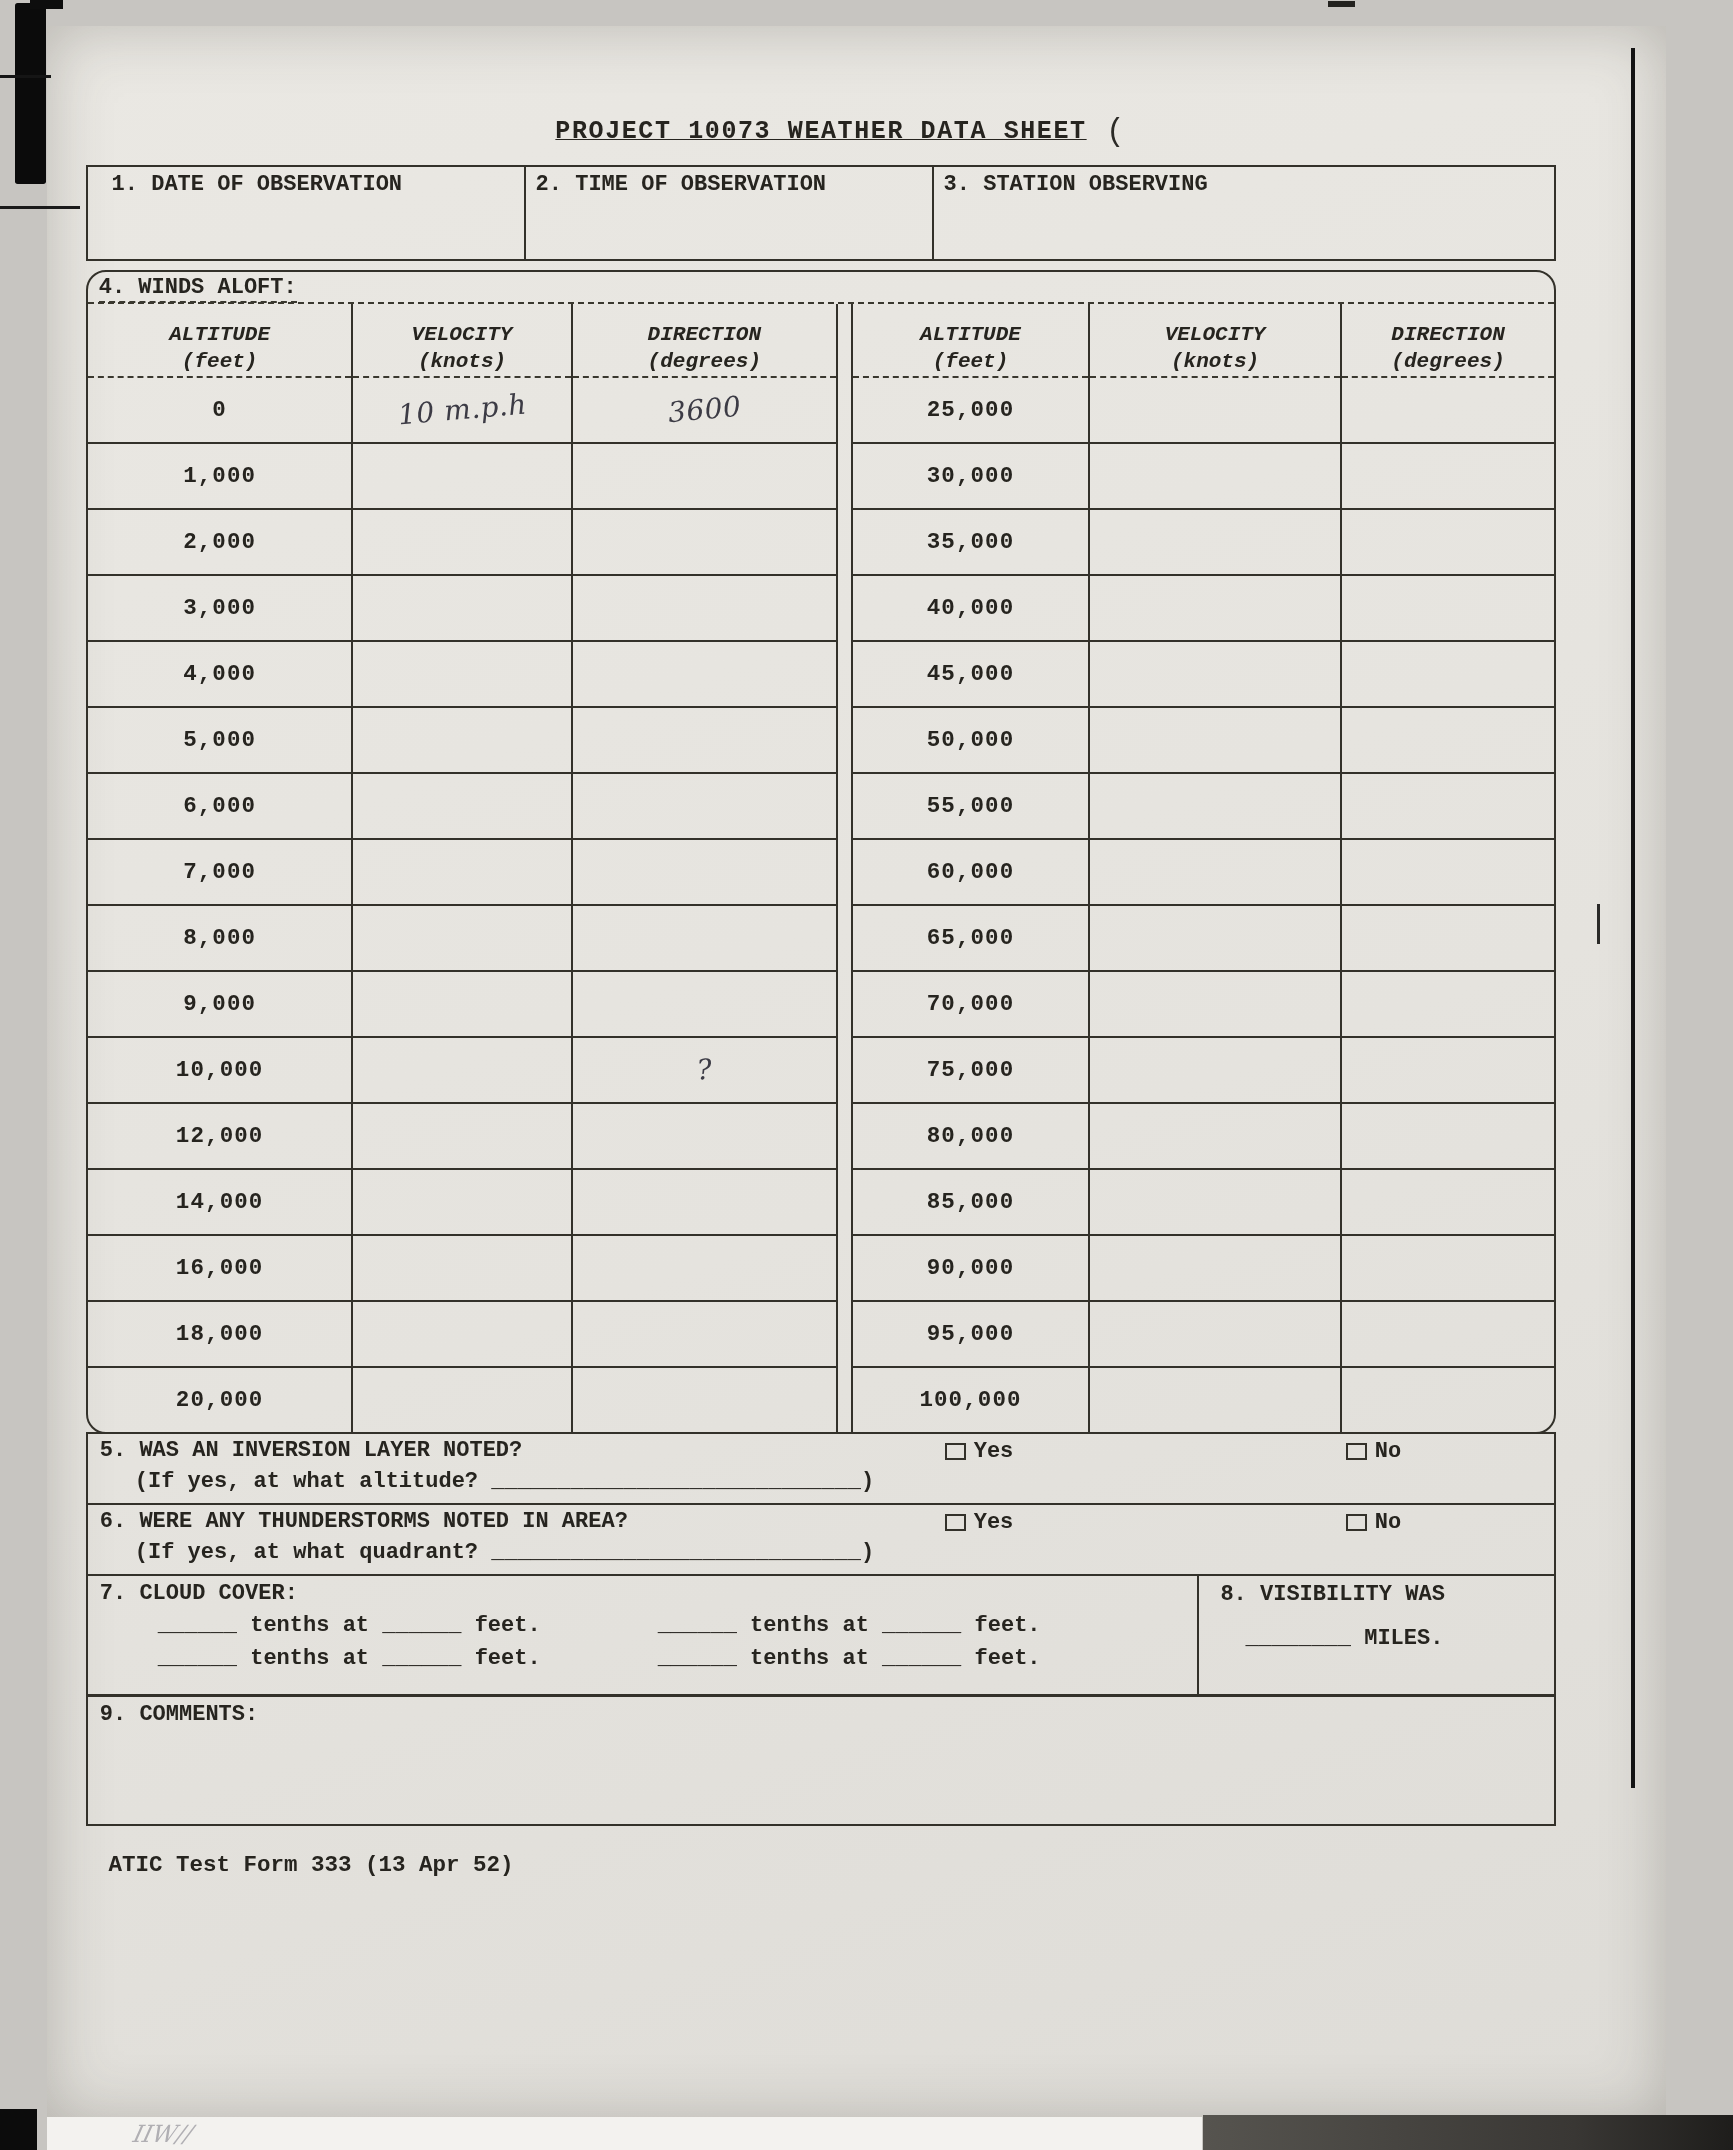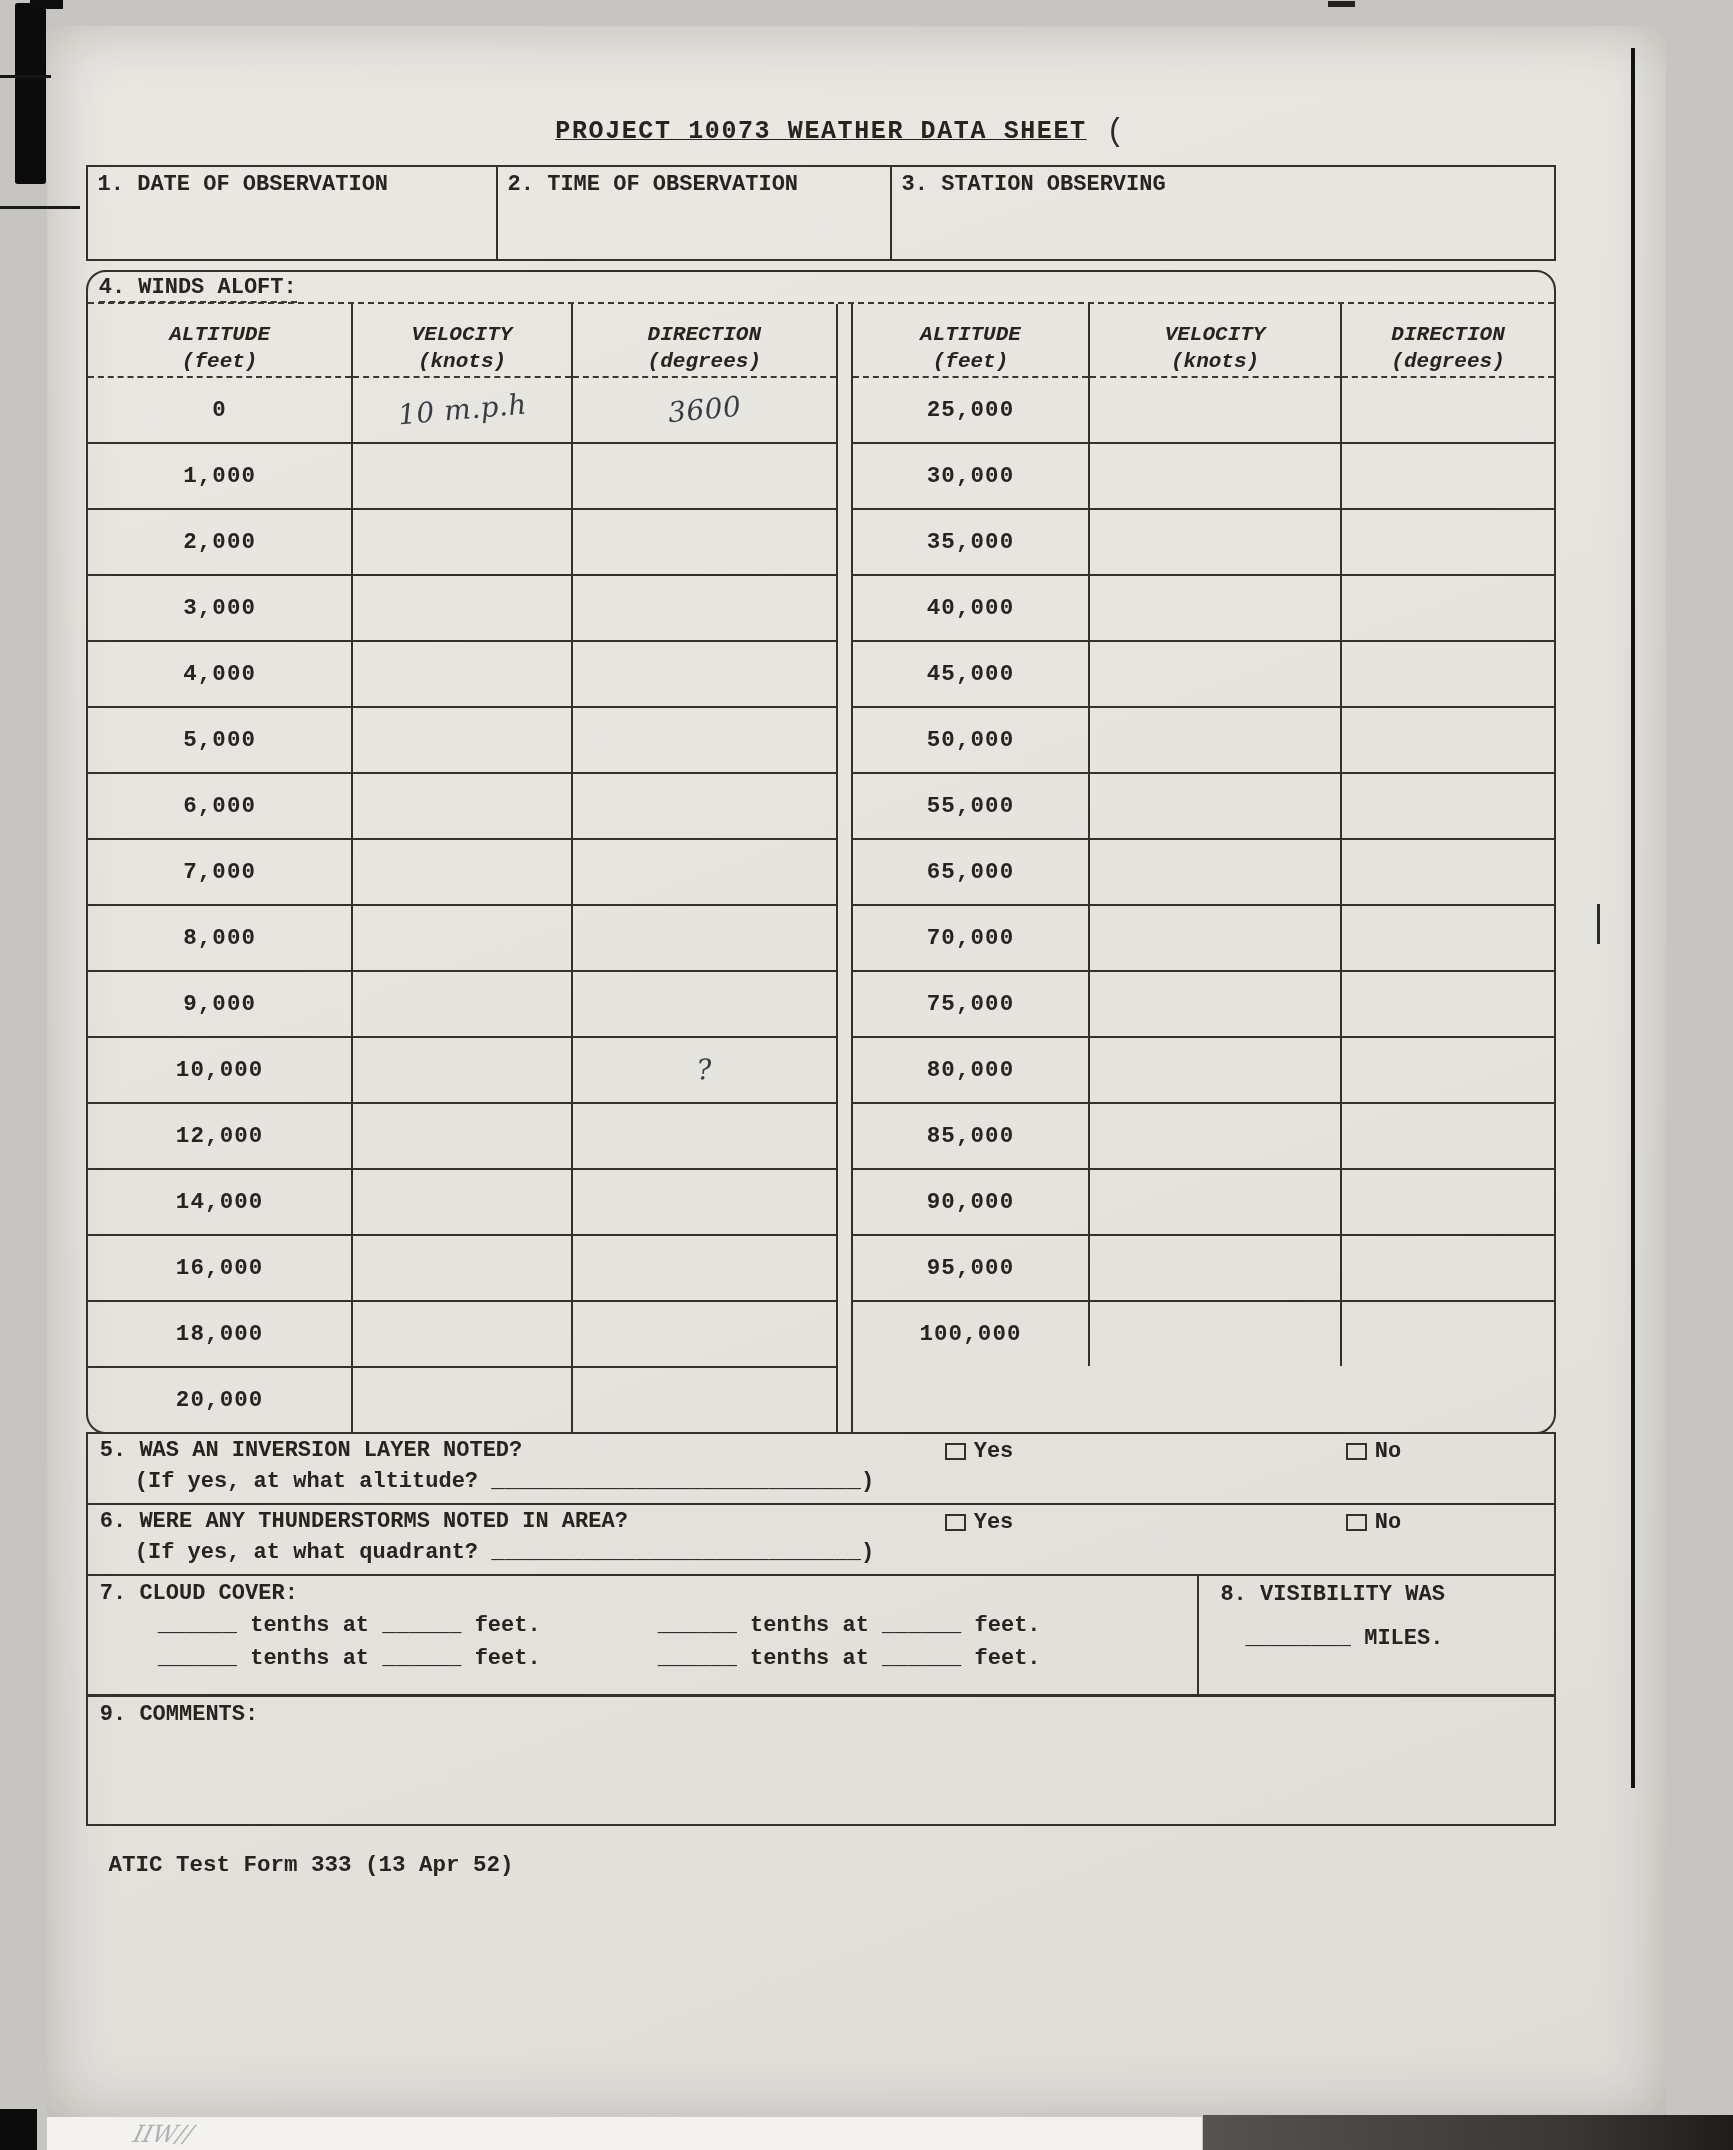--- a/index.html
+++ b/index.html
@@ -23,21 +23,21 @@
   .art-bottom-black{left:0;top:2109px;width:37px;height:41px;background:#0c0c0c;}
   .bottom-scribble{left:134px;top:2120px;font-family:"DejaVu Serif",serif;font-style:italic;
                    font-size:23.6px;color:#8d8c94;opacity:.65;transform:skewX(-14deg);}
   
   .form{position:absolute;left:86px;top:117px;width:1470px;}
   .title-row{position:relative;text-align:center;height:34px;text-decoration:underline;}
   .title{font-size:25px;font-weight:700;letter-spacing:1.6px;}
   .title-stray{position:absolute;left:1020px;top:-3.2px;font-size:31px;font-weight:400;color:#2c2b27;}
   .box{border:2.1px solid #33312a;box-sizing:border-box;position:relative;background:transparent;}
   .header-box{margin-top:14px;height:96px;display:flex;}
-  .hcell{box-sizing:border-box;padding:5.4px 0 0 9.6px;font-size:22px;font-weight:700;}
+  .hcell{box-sizing:border-box;padding:5.4px 0 0 9.6px;font-size:22px;font-weight:700;margin-left:14px;}
   .hcell.c1{width:408px;}
   .hcell.c2{width:394px;border-left:2.1px solid #33312a;}
   .hcell.c3{flex:1;border-left:2.1px solid #33312a;}
   .section4{margin-top:8.6px;border-radius:20px;}
   .s4label{height:27px;padding:3.2px 0 0 10.7px;font-size:22px;font-weight:700;}
   .s4label .ul{border-bottom:2.1px dashed #3a382f;padding-bottom:1.1px;}
   .winds-box{display:flex;border-top:2.1px dashed #3a382f;}
   .winds-half{box-sizing:border-box;}
   .winds-half.leftT{width:750px;border-right:2.1px solid #33312a;}
   .winds-gap{width:13px;}
@@ -272,20 +272,25 @@
                   <td>50,000</td>
                   <td class="vsep"></td>
                   <td class="vsep"></td>
                 </tr>
                 <tr>
                   <td>55,000</td>
                   <td class="vsep"></td>
                   <td class="vsep"></td>
                 </tr>
                 <tr>
+                  <td>60,000</td>
+                  <td class="vsep"></td>
+                  <td class="vsep"></td>
+                </tr>
+                <tr>
                   <td>65,000</td>
                   <td class="vsep"></td>
                   <td class="vsep"></td>
                 </tr>
                 <tr>
                   <td>70,000</td>
                   <td class="vsep"></td>
                   <td class="vsep"></td>
                 </tr>
                 <tr>

